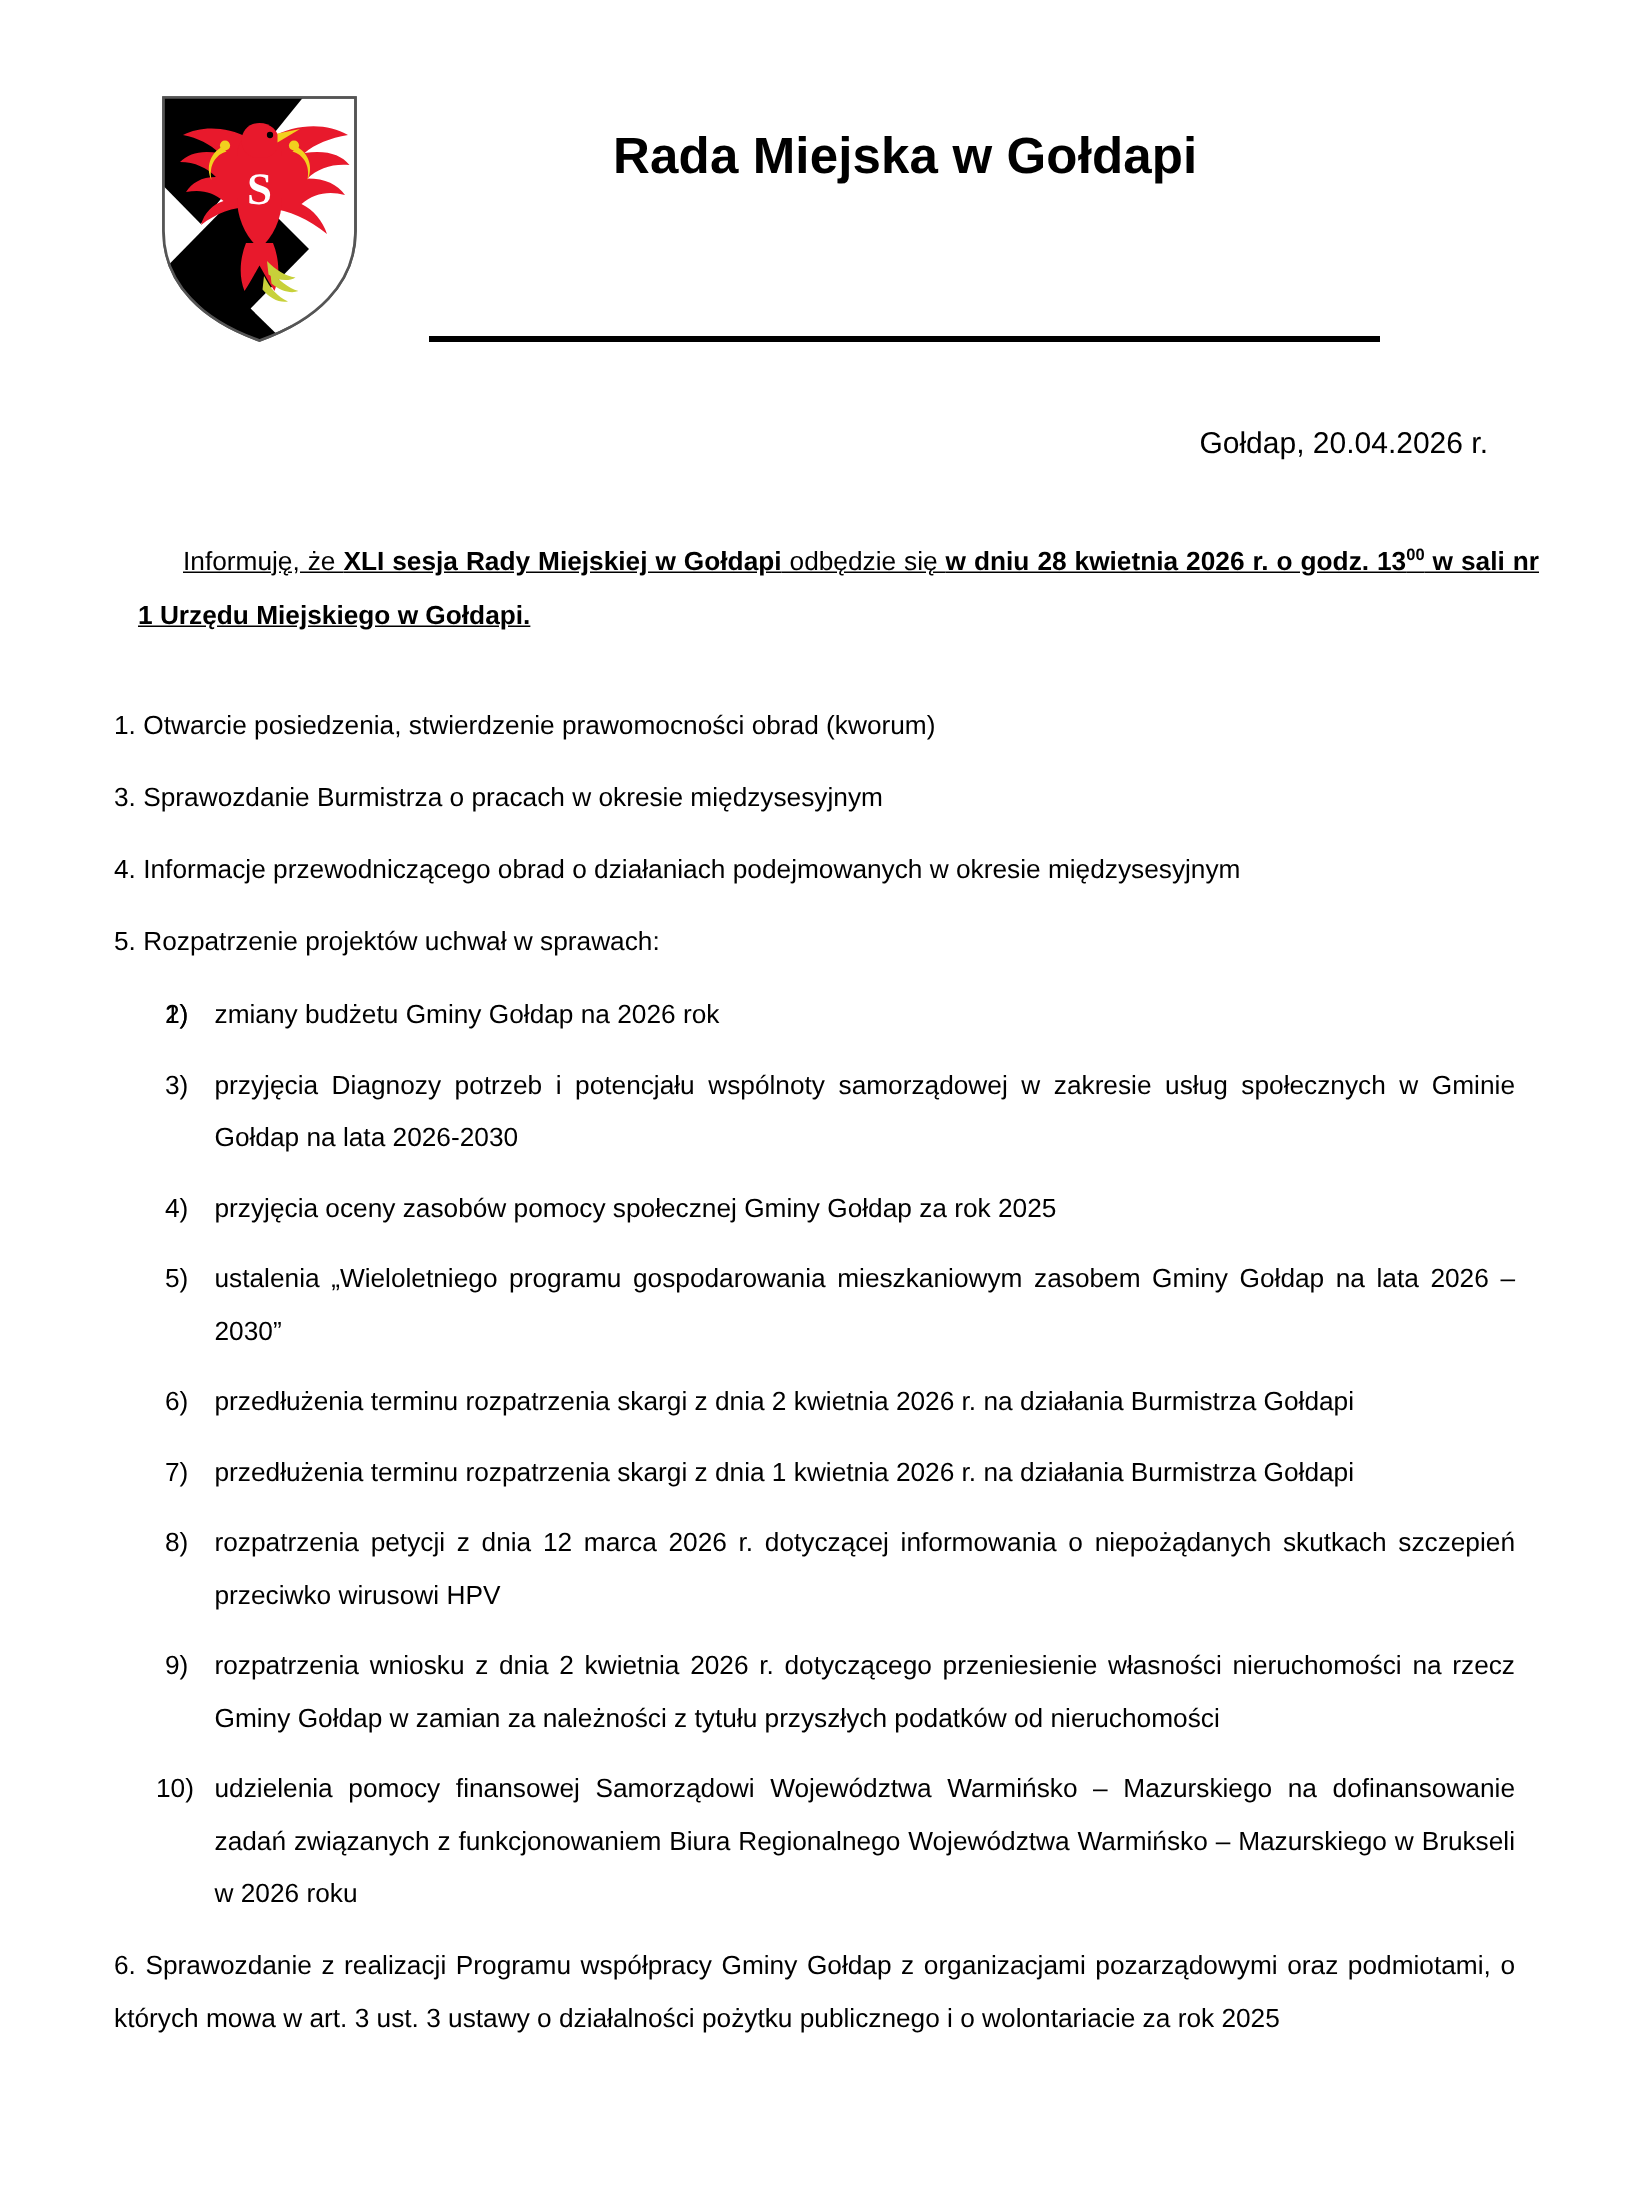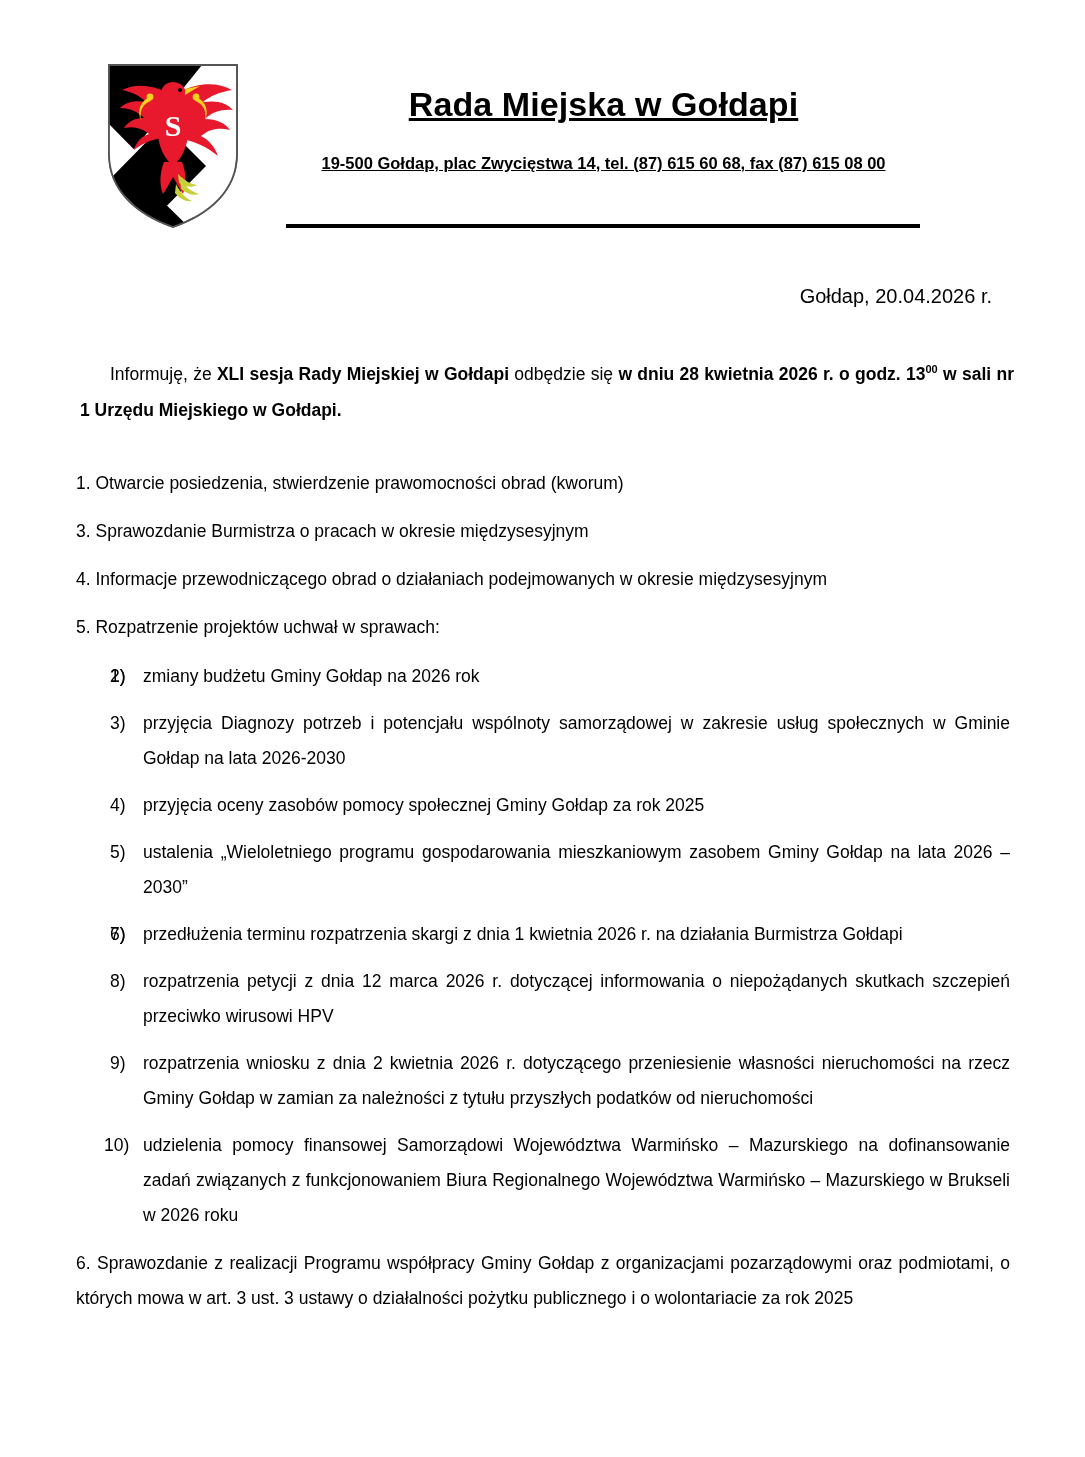--- a/index.html
+++ b/index.html
@@ -36,21 +36,20 @@
     width: 134px;
     height: 168px;
   }
 
   .header-text {
     position: absolute;
     left: 286px;
     top: 84px;
     width: 635px;
     text-align: center;
-    text-decoration: underline;
   }
 
   .org-title {
     font-size: 34px;
     font-weight: bold;
     letter-spacing: 0.1px;
     line-height: 1.2;
     margin: 0;
   }
 
@@ -85,27 +84,28 @@
     margin: 0;
     position: absolute;
     top: 285px;
     right: 18px;
     white-space: nowrap;
   }
 
   .intro {
     position: absolute;
     top: 357px;
-    left: 4px;
+    left: 16px;
     width: 934px;
     font-size: 17.5px;
     line-height: 2.05;
     text-align: justify;
     text-indent: 30px;
     margin: 0;
+    text-decoration: underline;
   }
   .intro b { font-weight: bold; }
   .intro sup { font-size: 11px; vertical-align: super; line-height: 0; }
 
   .agenda {
     position: absolute;
     top: 466px;
     left: 0;
     width: 934px;
   }
@@ -232,21 +232,20 @@
 
           <text x="67" y="74" font-family="'Liberation Serif', serif" font-size="30" font-weight="bold" fill="#ffffff" text-anchor="middle">S</text>
         </g>
 
         <path d="M3,3 L131,3 L131,92 C131,128 104,152 67,165 C30,152 3,128 3,92 Z" fill="none" stroke="#555555" stroke-width="1.8"></path>
       </svg>
     </div>
 
     <div class="header-text">
       <h1 class="org-title">Rada Miejska w Gołdapi</h1>
-      <p class="org-address">19-500 Gołdap, plac Zwycięstwa 14, tel. (87) 615 60 68, fax (87) 615 08 00</p>
     </div>
 
     <div class="header-rule"></div>
   </div>
 
   <div class="doc-body">
 
     <p class="place-date">Gołdap, 20.04.2026 r.</p>
 
     <p class="intro">
@@ -293,20 +292,21 @@
             <li>
               <span class="num2">4)</span>
               <span>przyjęcia oceny zasobów pomocy społecznej Gminy Gołdap za rok 2025</span>
             </li>
             <li>
               <span class="num2">5)</span>
               <span>ustalenia „Wieloletniego programu gospodarowania mieszkaniowym zasobem Gminy Gołdap na lata 2026 – 2030”</span>
             </li>
             <li>
               <span class="num2">6)</span>
+              <span>przedłużenia terminu rozpatrzenia skargi z dnia 2 kwietnia 2026 r. na działania Burmistrza Gołdapi</span>
             </li>
             <li>
               <span class="num2">7)</span>
               <span>przedłużenia terminu rozpatrzenia skargi z dnia 1 kwietnia 2026 r. na działania Burmistrza Gołdapi</span>
             </li>
             <li>
               <span class="num2">8)</span>
               <span>rozpatrzenia petycji z dnia 12 marca 2026 r. dotyczącej informowania o niepożądanych skutkach szczepień przeciwko wirusowi HPV</span>
             </li>
             <li>

